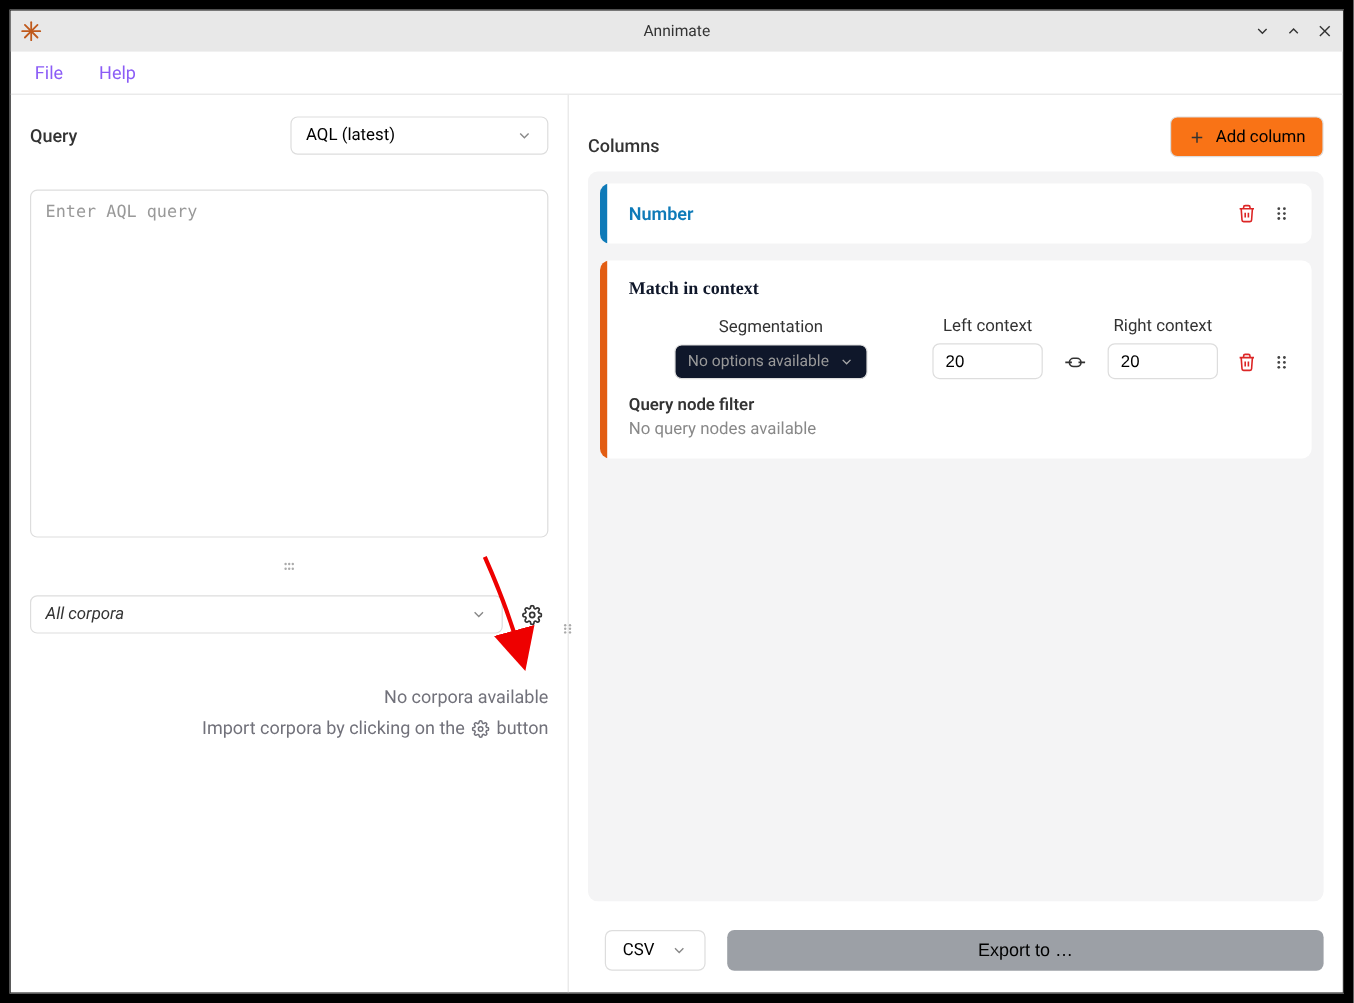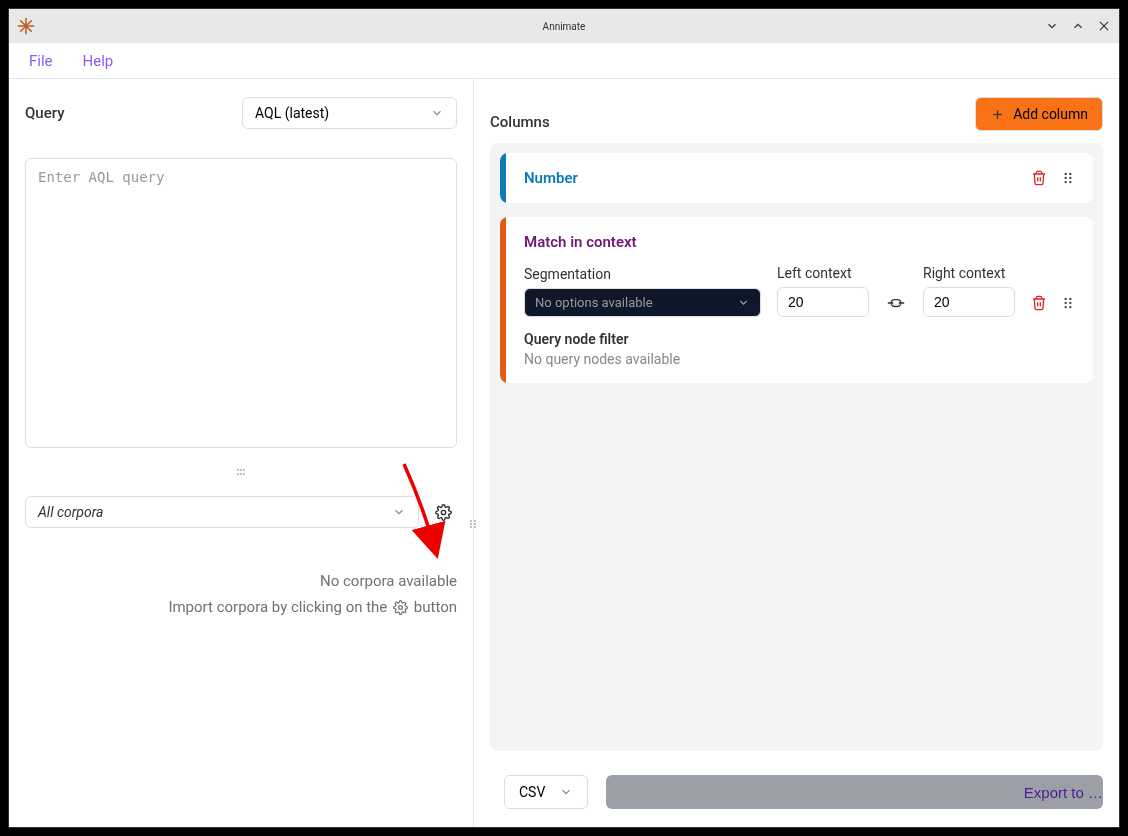--- a/index.html
+++ b/index.html
@@ -26,21 +26,21 @@
       padding: 0 8px;
       position: relative;
     }
     .titlebar .app-icon {
       width: 18px; height: 18px;
       display: flex; align-items: center; justify-content: center;
     }
     .titlebar .title {
       position: absolute;
       left: 50%; transform: translateX(-50%);
-      font-size: 10px;
+      font-size: 13px;
       color: #333;
     }
     .titlebar .win-controls {
       margin-left: auto;
       display: flex;
       gap: 12px;
       align-items: center;
     }
     .win-controls span { cursor: pointer; font-size: 14px; color: #333; }
     .menubar {
@@ -190,32 +190,32 @@
     .card.blue .accent { background: #0e7ab8; }
     .card.orange .accent { background: #e25d13; }
     .card .card-body { flex: 1; padding: 16px 18px; }
     .card-header {
       display: flex;
       justify-content: space-between;
       align-items: center;
     }
     .card-title { font-size: 15px; font-weight: 600; }
     .card.blue .card-title { color: #0e7ab8; }
-    .card.orange .card-title { color: #701a75; }
+    .card.orange .card-title { color: #0f172a; font-family: Liberation Serif, serif; }
     .card-actions { display: flex; gap: 14px; align-items: center; }
     .trash-btn { color: #dc2626; cursor: pointer; }
     .grip-btn { color: #444; cursor: grab; }
     .context-row {
       display: flex;
       gap: 16px;
       margin-top: 14px;
       margin-bottom: 14px;
       align-items: flex-end;
     }
-    .context-col { display: flex; flex-direction: column; gap: 6px; }
+    .context-col { display: flex; flex-direction: column; gap: 6px; align-items: center; }
     .context-col.seg { flex: 1.3; }
     .context-col.num { width: 92px; }
     .field-label { font-size: 14px; color: #333; }
     .select.disabled { background: #0f172a; color: #999; font-size:13px; padding: 6px 10px;}
     .num-input {
       border: 1px solid #ddd;
       border-radius: 6px;
       padding: 6px 10px;
       font-size: 14px;
       width: 100%;
@@ -237,26 +237,25 @@
       font-size: 14px;
       display: flex;
       align-items: center;
       gap: 14px;
       background: #fff;
       cursor: pointer;
     }
     .export-btn {
       flex: 1;
       background: #9ca0a6;
-      color: #4c1d95;
+      color: #000000;
       border: none;
       border-radius: 6px;
       font-size: 15px;
       cursor: pointer;
-      text-align: right;
     }
     svg { display: block; }
   </style>
 </head>
 <body>
 
 <div class="window">
   <div class="titlebar">
     <div class="app-icon">
       <svg width="18" height="18" viewBox="0 0 24 24">

